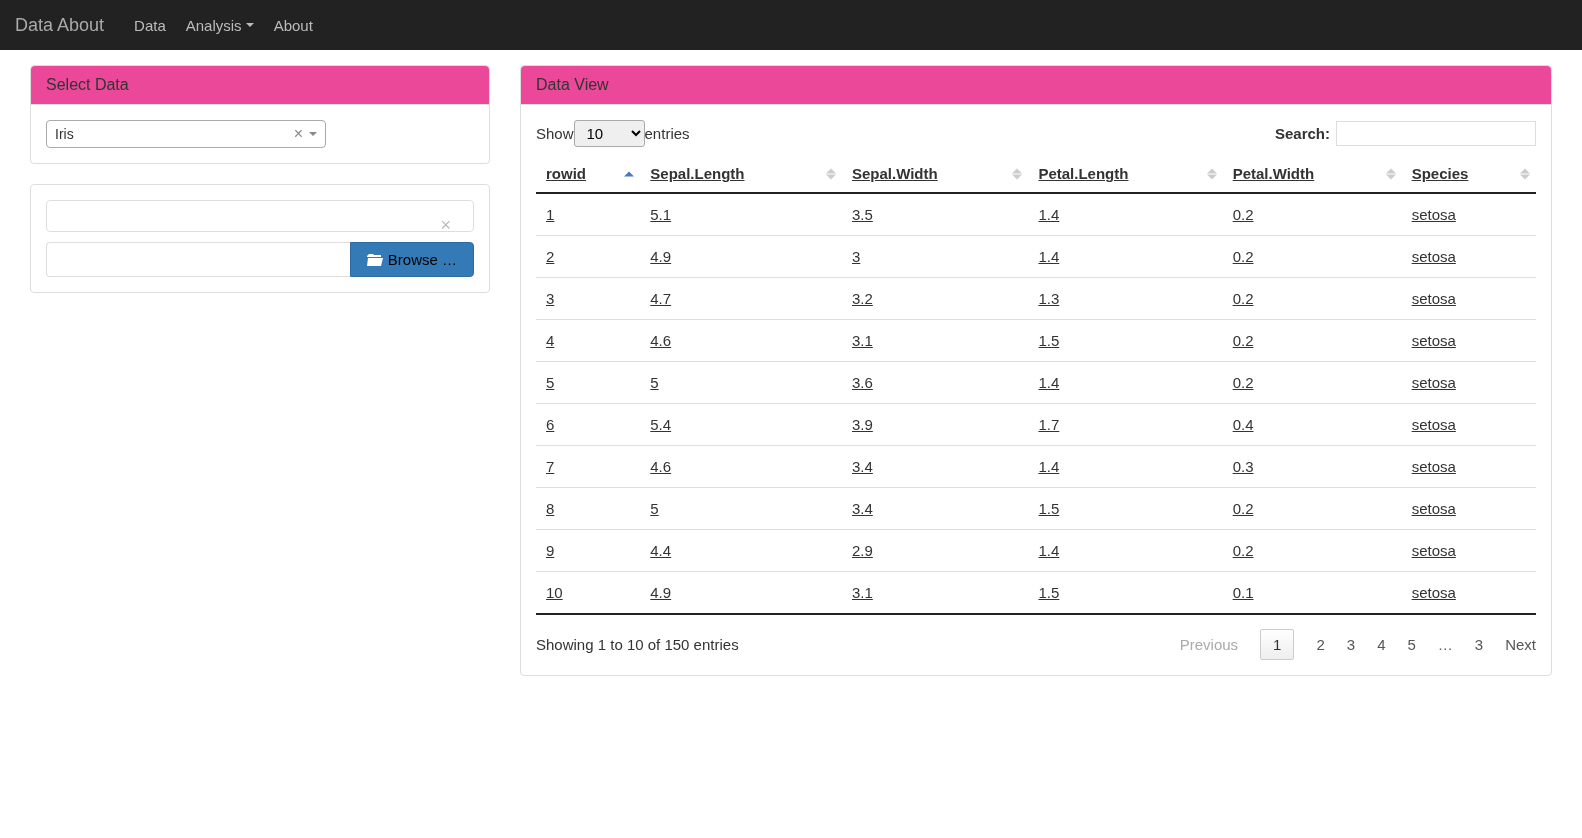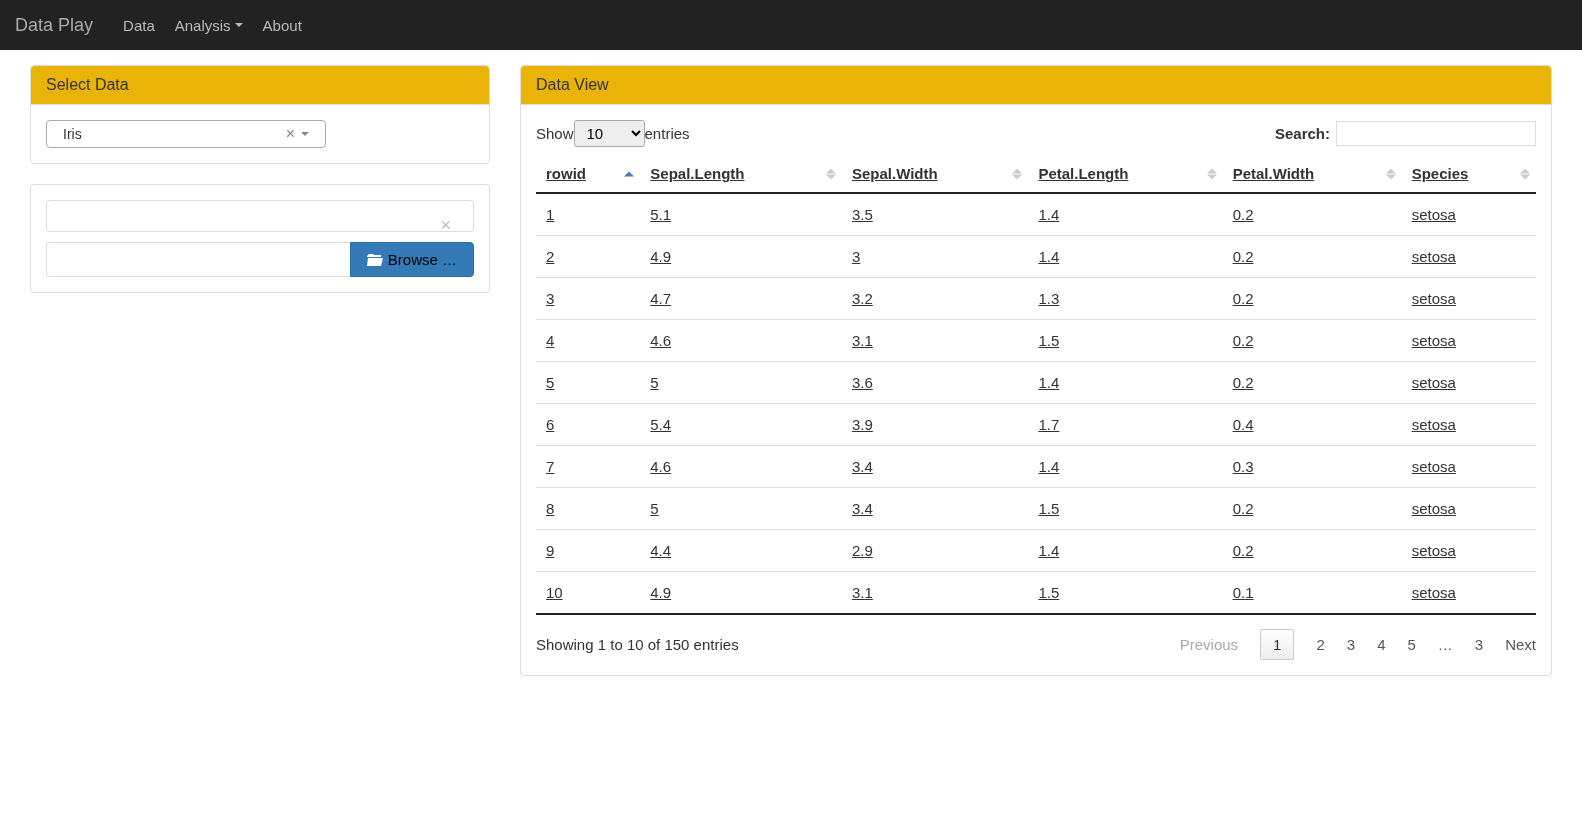--- a/index.html
+++ b/index.html
@@ -20,31 +20,31 @@
 
 .container {
   display: flex;
   gap: 30px;
   padding: 15px 30px;
 }
 .left-col { width: 460px; flex-shrink: 0; }
 .right-col { flex: 1; }
 
 .panel { border: 1px solid #ddd; border-radius: 4px; margin-bottom: 20px; }
-.panel-heading { background: #eab308; border-bottom: 1px solid #ddd; padding: 10px 15px; font-size: 16px; font-weight: 500; border-top-left-radius: 4px; border-top-right-radius: 4px; }
+.panel-heading { background: #ec4899; border-bottom: 1px solid #ddd; padding: 10px 15px; font-size: 16px; font-weight: 500; border-top-left-radius: 4px; border-top-right-radius: 4px; }
 .panel-heading.linky { text-decoration: underline; }
 .panel-body { padding: 15px; }
 
 .select-box {
   display: inline-flex;
   align-items: center;
   width: 280px;
   border: 1px solid #aaa;
   border-radius: 4px;
-  padding: 4px 16px;
+  padding: 4px 8px;
   justify-content: space-between;
   cursor: pointer;
 }
 .select-box .val { flex: 1; }
 .select-box .clear { color: #888; font-size: 16px; padding: 0 6px; cursor: pointer; }
 .select-box .dd { width: 0; height: 0; border-left: 4px solid transparent; border-right: 4px solid transparent; border-top: 4px solid #888; display: inline-block; }
 
 .dropzone-wrap { border: 1px solid #ddd; border-radius: 4px; padding: 15px; position: relative; }
 .dropzone {
   border: 2px dashed #ccc;
@@ -105,21 +105,21 @@
 .paginator .page.current {
   border: 1px solid #ccc; border-radius: 2px; padding: 6px 12px;
   background: linear-gradient(#fff,#eee); color: #333;
 }
 .paginator .disabled { color: #aaa; cursor: default; }
 </style>
 </head>
 <body>
 
 <div class="navbar">
-  <span class="brand">Data Play</span>
+  <span class="brand">Data About</span>
   <span class="nav-link">
       <span>Data</span>
     </span>
   <span class="nav-link">
     <span>Analysis</span>
     <span class="caret"></span>
   </span>
   <span class="nav-link">
       <span>About</span>
     </span>

